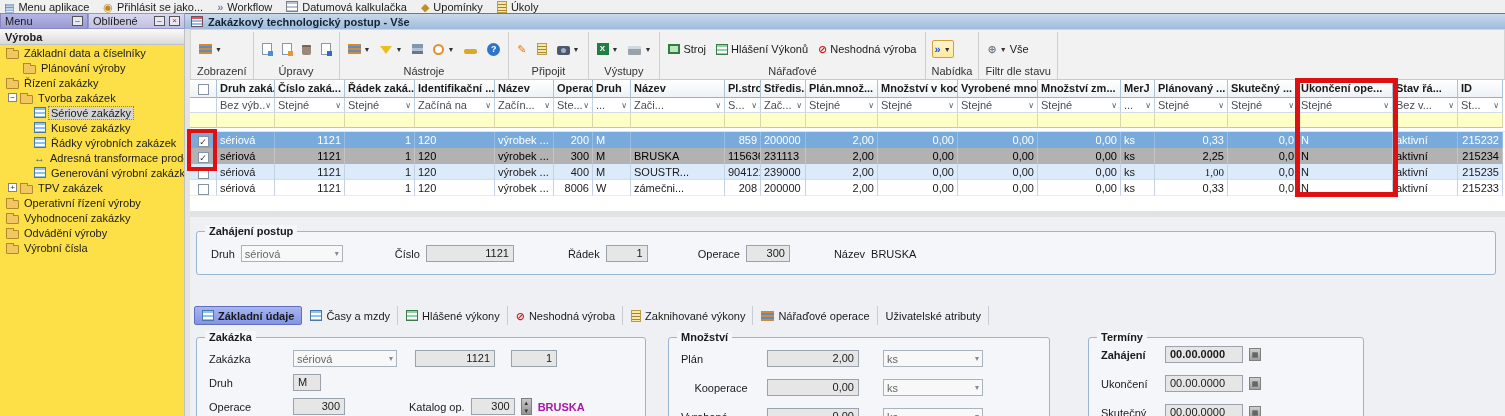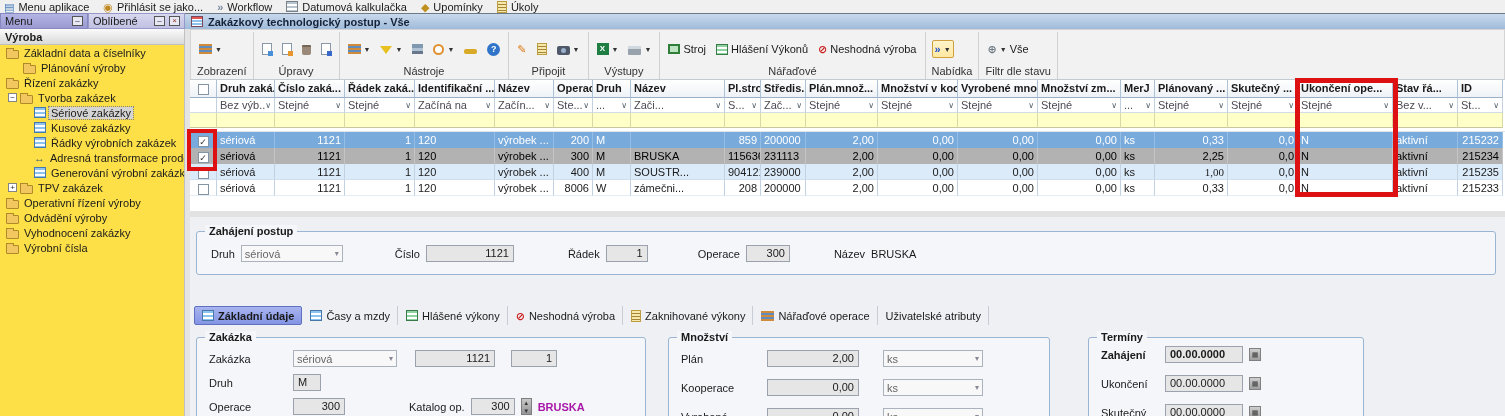--- a/index.html
+++ b/index.html
@@ -214,25 +214,25 @@
         <span class="expander">+</span>
         <span class="ic i-folder"></span>
         <span class="lbl nowrap">TPV zakázek</span>
       </div>
       <div class="tree-item" style="padding-left: 6px;">
         <span class="ic i-folder"></span>
         <span class="lbl nowrap">Operativní řízení výroby</span>
       </div>
       <div class="tree-item" style="padding-left: 6px;">
         <span class="ic i-folder"></span>
+        <span class="lbl nowrap">Vyhodnocení zakázky</span>
+      </div>
+      <div class="tree-item" style="padding-left: 6px;">
+        <span class="ic i-folder"></span>
         <span class="lbl nowrap">Odvádění výroby</span>
-      </div>
-      <div class="tree-item" style="padding-left: 6px;">
-        <span class="ic i-folder"></span>
-        <span class="lbl nowrap">Vyhodnocení zakázky</span>
       </div>
       <div class="tree-item" style="padding-left: 6px;">
         <span class="ic i-folder"></span>
         <span class="lbl nowrap">Výrobní čísla</span>
       </div>
     </div>
 </div>
 <div id="splitter"></div>
 
 <div id="main">
@@ -669,21 +669,21 @@
       <div id="mnozstvi-rows">
           <div class="frow" style="margin: 12px 0px 7px 12px;">
             <span class="flabel" style="width: 80px;">Plán</span>
             <div class="field ro-num" style="width: 92px;">2,00</div>
             <div class="combo" style="width: 100px; margin-left: 18px;">
               <span>ks</span>
               <span class="chev">▾</span>
             </div>
           </div>
           <div class="frow" style="margin: 12px 0px 7px 12px;">
-            <span class="flabel" style="width: 80px;">Kooperace</span>
+            <span class="flabel" style="width: 80px; text-align: center;">Kooperace</span>
             <div class="field ro-num" style="width: 92px;">0,00</div>
             <div class="combo" style="width: 100px; margin-left: 18px;">
               <span>ks</span>
               <span class="chev">▾</span>
             </div>
           </div>
           <div class="frow" style="margin: 12px 0px 7px 12px;">
             <span class="flabel" style="width: 80px;">Vyrobené</span>
             <div class="field ro-num" style="width: 92px;">0,00</div>
             <div class="combo" style="width: 100px; margin-left: 18px;">

